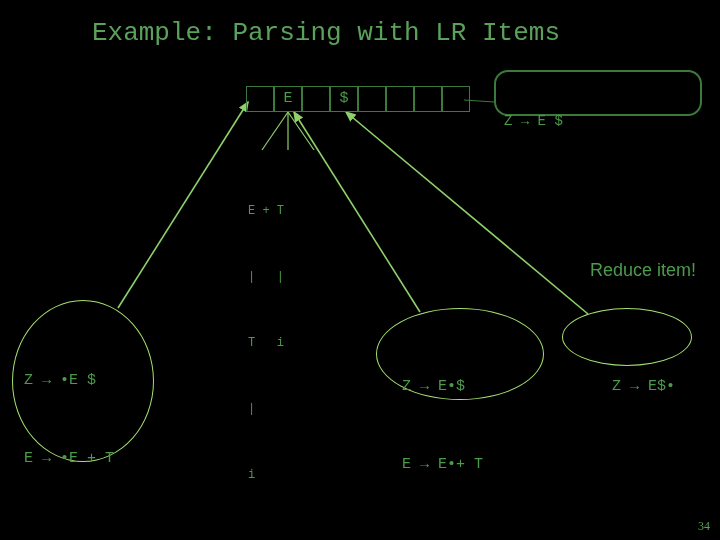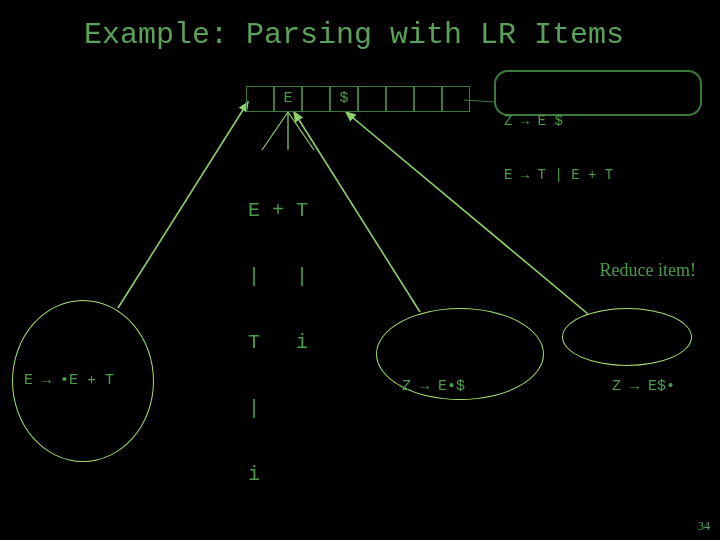--- a/index.html
+++ b/index.html
@@ -13,23 +13,22 @@
     overflow: hidden;
     position: relative;
   }
   .title {
     position: absolute;
     left: 0;
     width: 652px;
     top: 18px;
     text-align: center;
     color: #5aa15a;
-    font-size: 30px;
+    font-size: 26px;
     font-family: "Courier New", Courier, monospace;
-    padding-left: 28px;
   }
   svg.arrows {
     position: absolute;
     left: 0;
     top: 0;
     width: 720px;
     height: 540px;
     pointer-events: none;
   }
   
@@ -61,31 +60,31 @@
     box-sizing: border-box;
     font-size: 14px;
     line-height: 18px;
     white-space: pre;
   }
   
   .tree {
     position: absolute;
     left: 248px;
     top: 156px;
-    font-size: 20px;
+    font-size: 12px;
     line-height: 22px;
     white-space: pre;
   }
   
   .reduce-note {
     position: absolute;
     right: 24px;
     top: 260px;
     color: #4b9b4b;
-    font-family: Liberation Serif, serif;
+    font-family: Liberation Sans, sans-serif;
     font-size: 18px;
   }
   
   .itemset {
     position: absolute;
     font-size: 15px;
     line-height: 26px;
     white-space: pre;
   }
   .itemset.a { left: 24px;  top: 316px; }
@@ -143,43 +142,44 @@
   <div class="cell"></div>
   <div class="cell">$</div>
   <div class="cell"></div>
   <div class="cell"></div>
   <div class="cell"></div>
   <div class="cell"></div>
 </div>
 
 <div class="grammar-box">
   <div>Z → E $</div>
-  <div>E → T | E + T</div>
 </div>
 
 <div class="tree">
   <div>E + T</div>
   <div>|   |</div>
   <div>T   i</div>
   <div>|</div>
   <div>i</div>
 </div>
 
 <div class="reduce-note">Reduce item!</div>
 
 <div class="ellipse ea"></div>
 <div class="itemset a">
+  <div>Z → •E $</div>
   <div>E → •E + T</div>
   
   
 </div>
 
 <div class="ellipse eb"></div>
 <div class="itemset b">
   <div>Z → E•$</div>
+  <div>E → E•+ T</div>
 </div>
 
 <div class="ellipse ec"></div>
 <div class="itemset c">
   <div>Z → E$•</div>
 </div>
 
 <div class="pagenum">34</div>
 
 </body></html>

